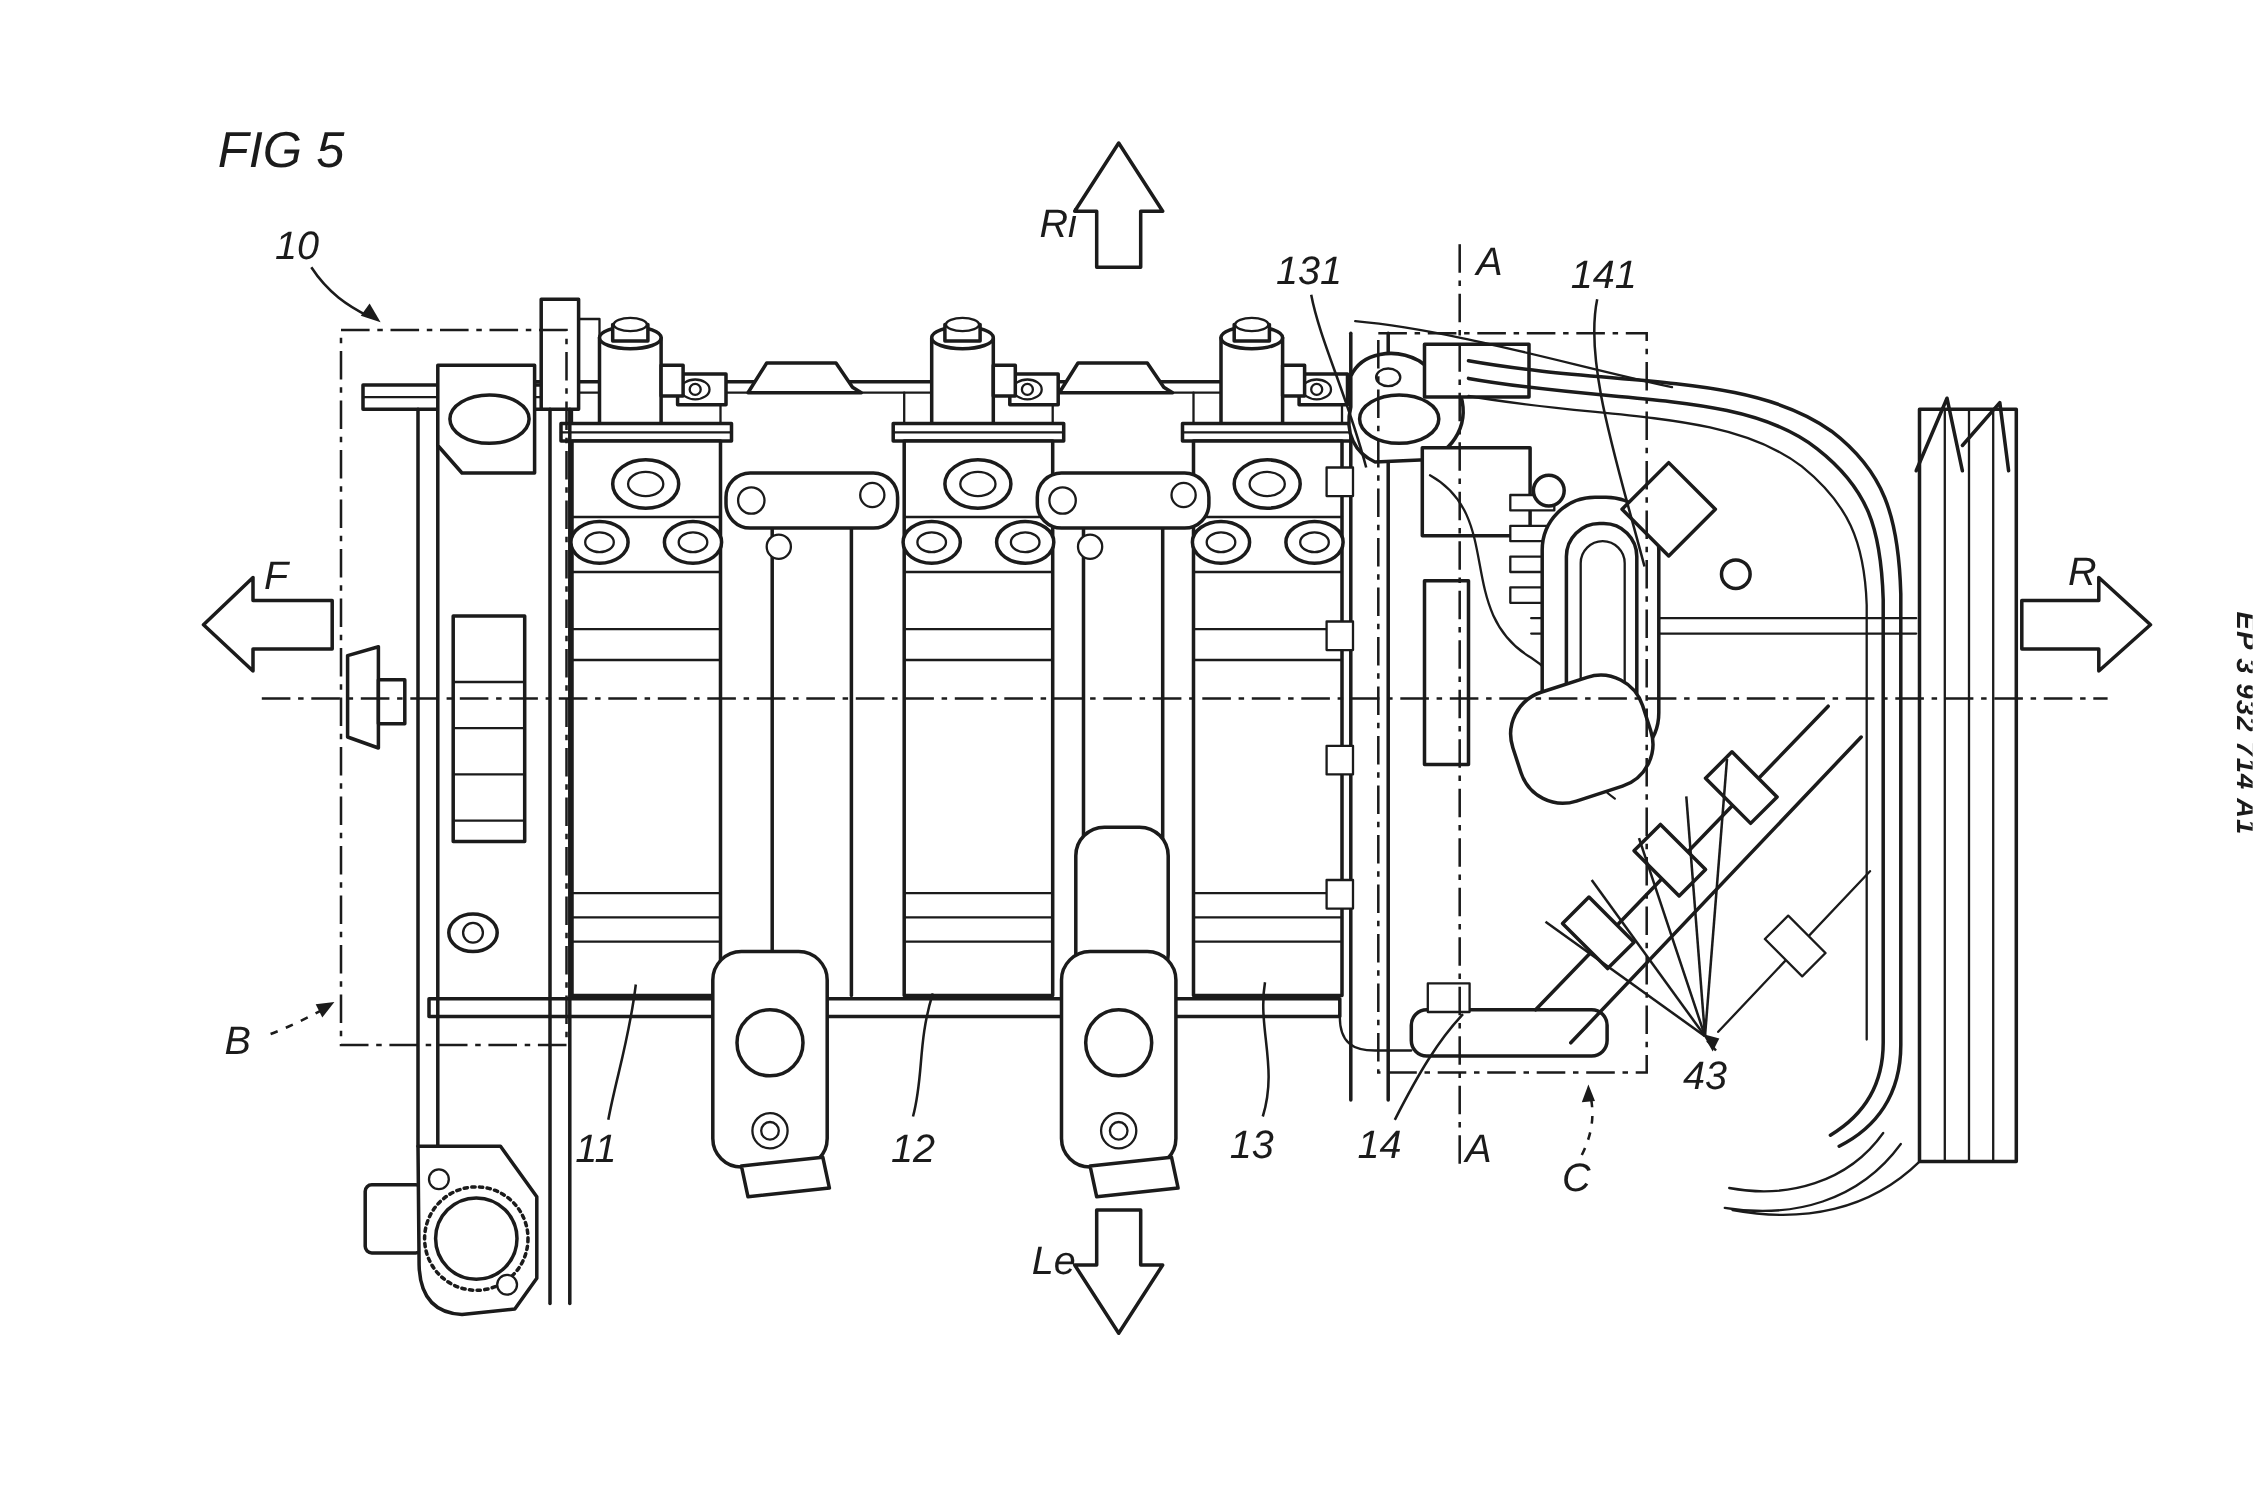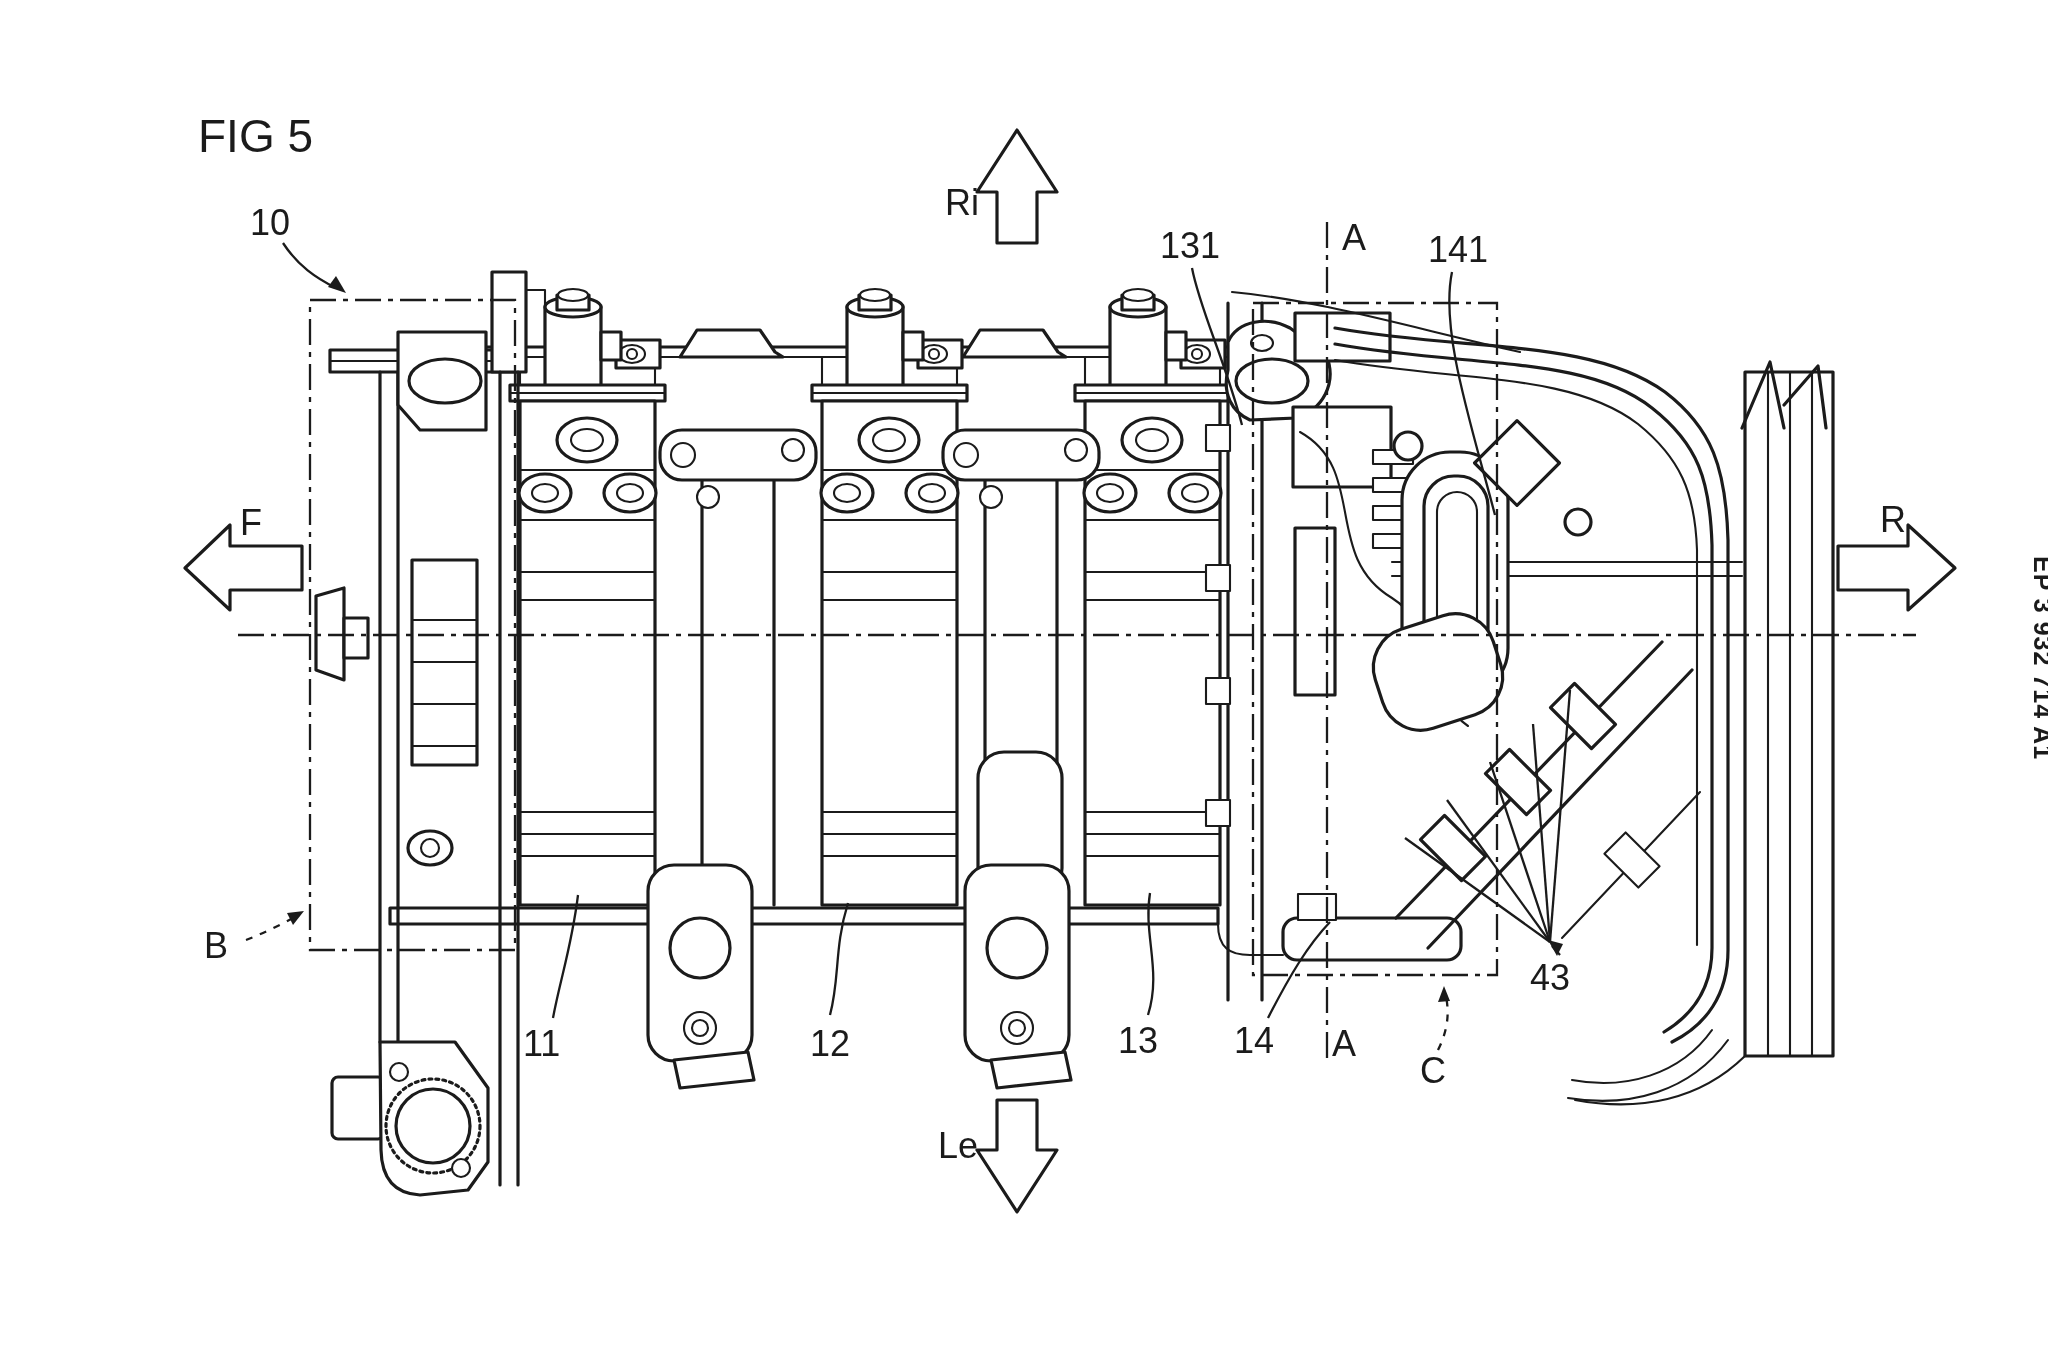--- a/index.html
+++ b/index.html
@@ -1,17 +1,17 @@
 <!DOCTYPE html>
 <html style="--line: #1b1b1b; --bg: #ffffff;"><head>
 <meta charset="utf-8">
 <style>
   :root { --line:#1b1b1b; --bg:#ffffff; }
   html,body { margin:0; padding:0; background:var(--bg); }
-  .page { position:relative; width:2048px; height:1366px; background:var(--bg); overflow:hidden; }
+  .page { position:relative; width:2048px; height:1366px; background:var(--bg); overflow:hidden;font-style:italic; }
   svg { display:block; }
   .ln   { stroke:var(--line); fill:none; stroke-width:3.2; stroke-linejoin:round; stroke-linecap:round; }
   .thin { stroke-width:2.1; }
   .fw   { fill:var(--bg); }
   .dk   { fill:var(--line); stroke:none; }
   .dashdot { stroke:var(--line); fill:none; stroke-width:2.3; stroke-dasharray:26 7 5 7; }
   .leader  { stroke:var(--line); fill:none; stroke-width:2.3; }
   .dashlead{ stroke-dasharray:7 8; }
   text { fill:var(--line); stroke:none; font-family:"Liberation Sans", sans-serif; }
   .lbl  { font-size:36px; }

